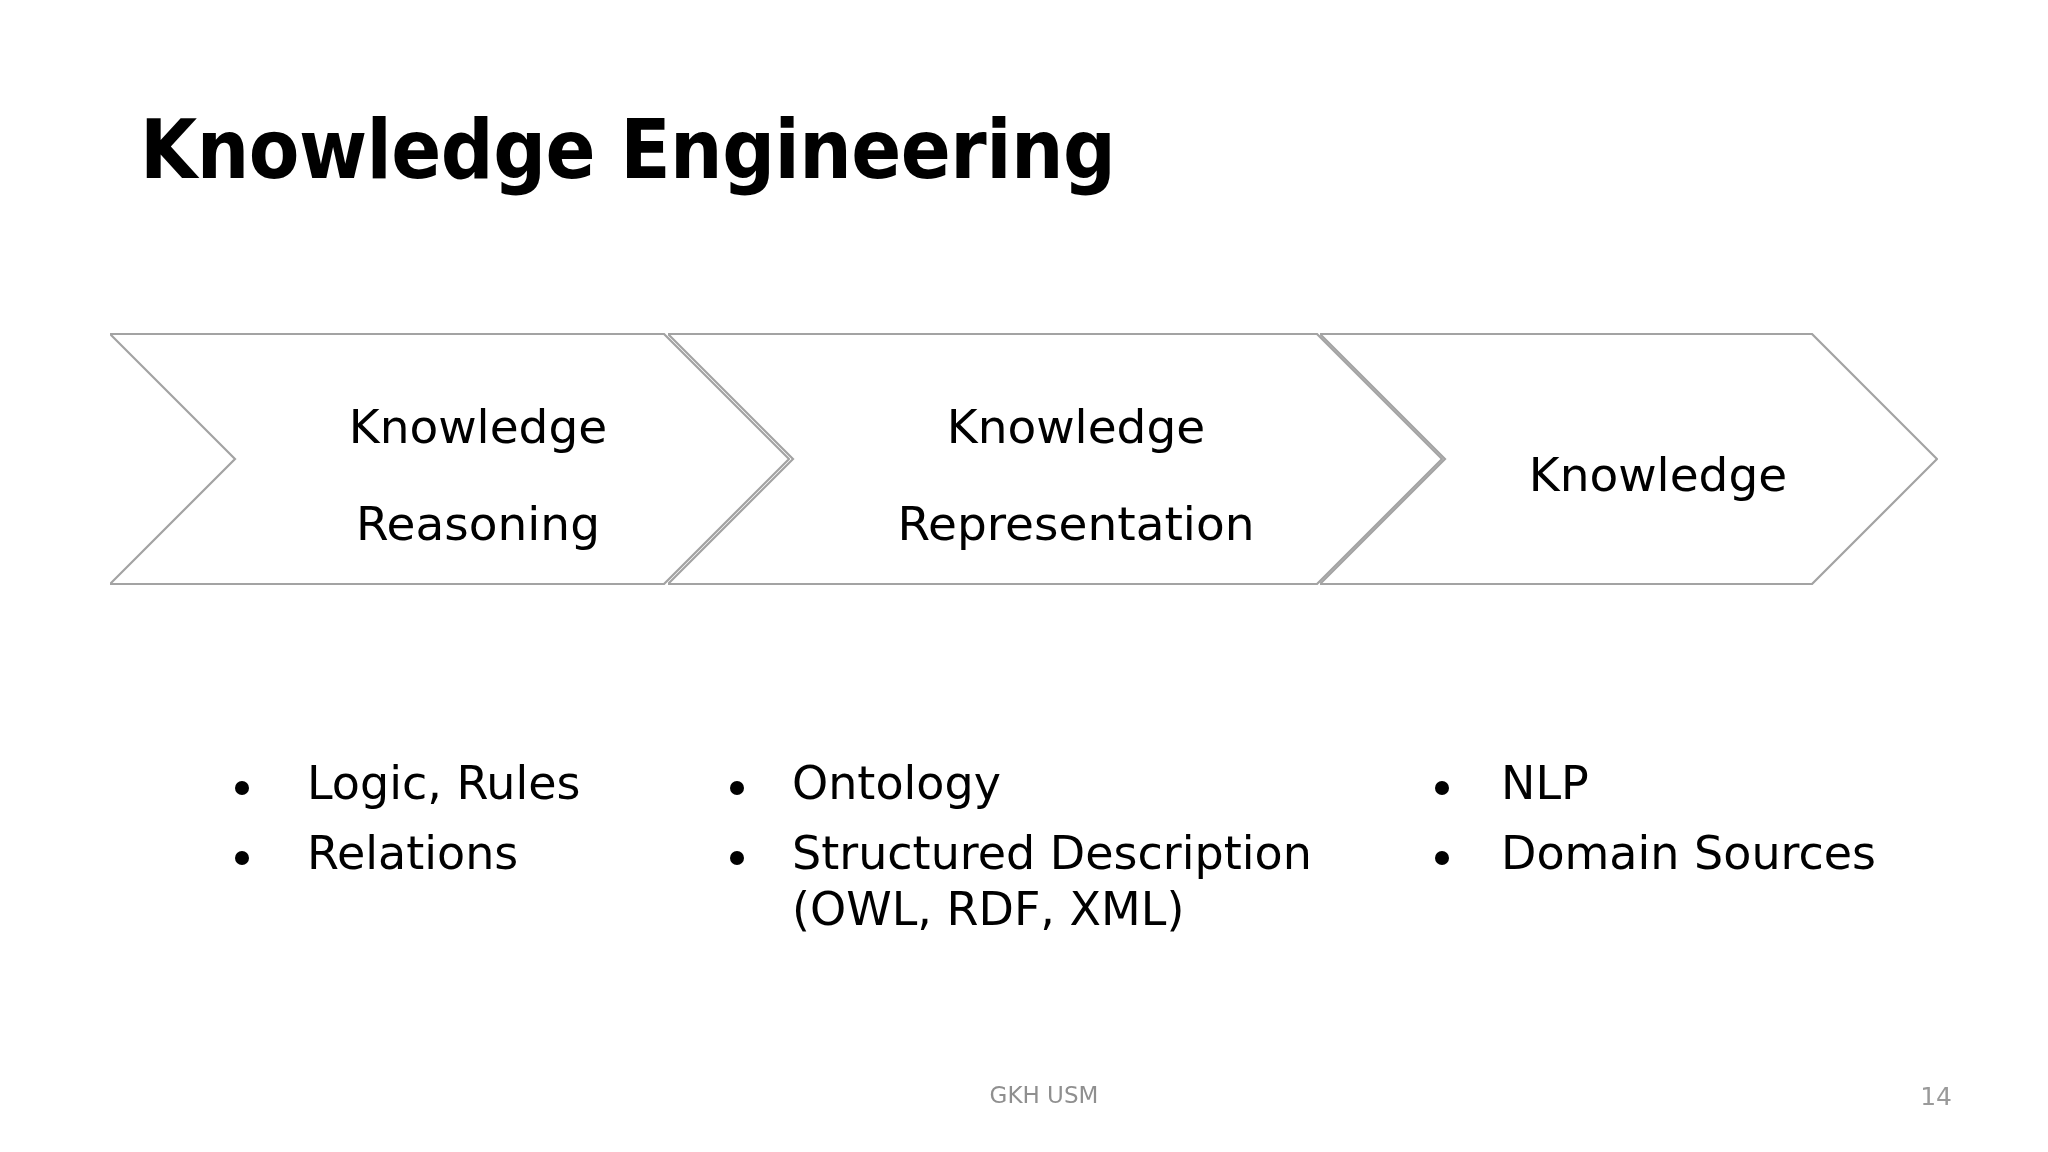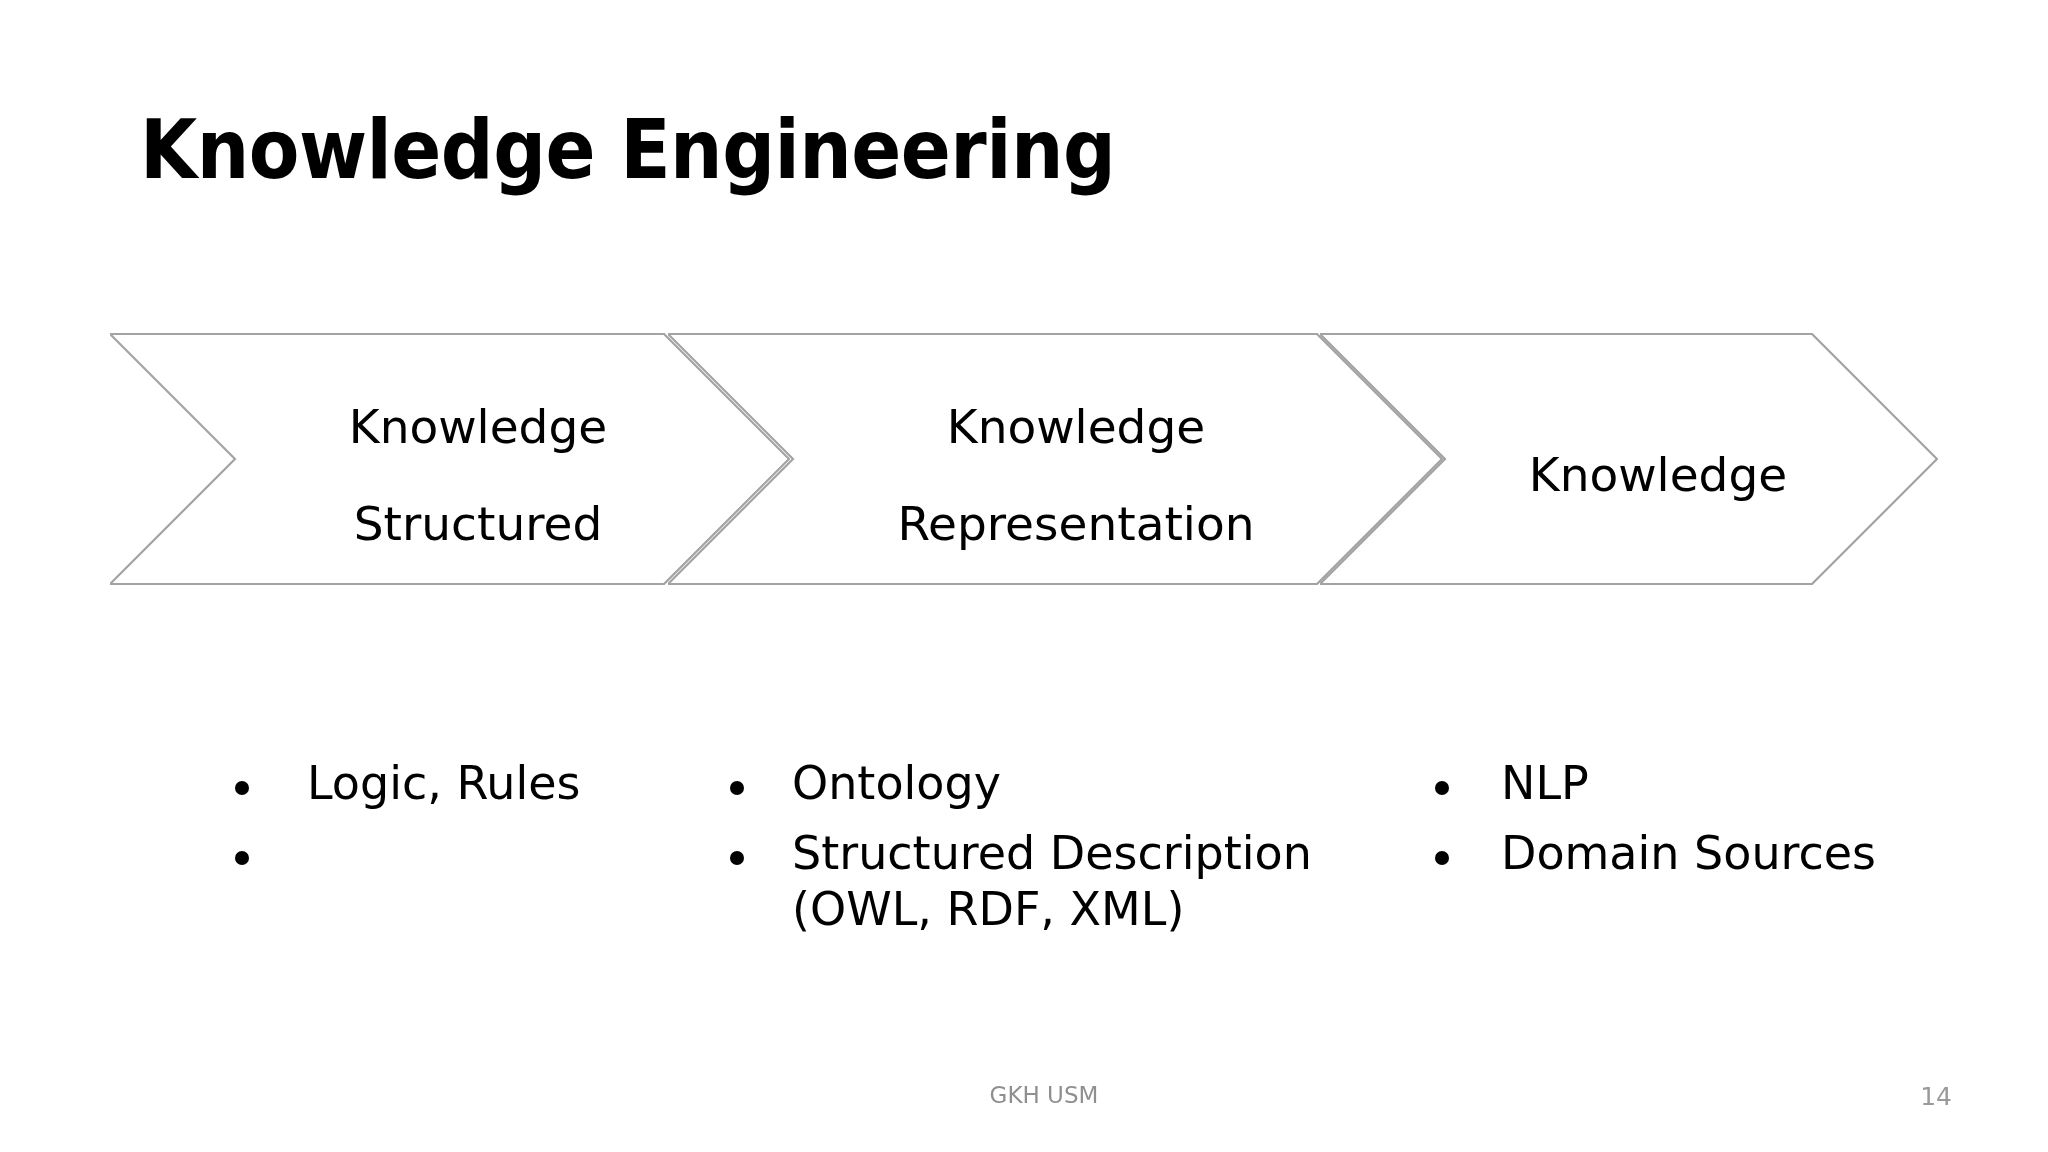--- a/index.html
+++ b/index.html
@@ -151,21 +151,21 @@
   <div id="slide-title">Knowledge Engineering</div>
 
   <div id="chevron-band">
 
     <div class="chevron" id="chevron-1">
       <svg viewBox="0 0 680 252" preserveAspectRatio="none">
         <polygon points="0,1 554,1 679,126 554,251 0,251 125,126" fill="#ffffff" stroke="#a3a3a3" stroke-width="2.2" vector-effect="non-scaling-stroke"></polygon>
       </svg>
       <div class="chevron-label">
         <span>Knowledge</span>
-        <span>Structured</span>
+        <span>Reasoning</span>
       </div>
     </div>
 
     <div class="chevron" id="chevron-2">
       <svg viewBox="0 0 775 252" preserveAspectRatio="none">
         <polygon points="0,1 649,1 774,126 649,251 0,251 125,126" fill="#ffffff" stroke="#a3a3a3" stroke-width="2.2" vector-effect="non-scaling-stroke"></polygon>
       </svg>
       <div class="chevron-label">
         <span>Knowledge</span>
         <span>Representation</span>
@@ -185,20 +185,21 @@
 
   <div id="bullet-columns">
 
     <div class="bullet-col" id="bullet-col-1">
       <div class="bullet-item">
         <span class="bullet-dot"></span>
         <span class="bullet-text">Logic, Rules</span>
       </div>
       <div class="bullet-item">
         <span class="bullet-dot"></span>
+        <span class="bullet-text">Relations</span>
       </div>
     </div>
 
     <div class="bullet-col" id="bullet-col-2">
       <div class="bullet-item">
         <span class="bullet-dot"></span>
         <span class="bullet-text">Ontology</span>
       </div>
       <div class="bullet-item">
         <span class="bullet-dot"></span>

